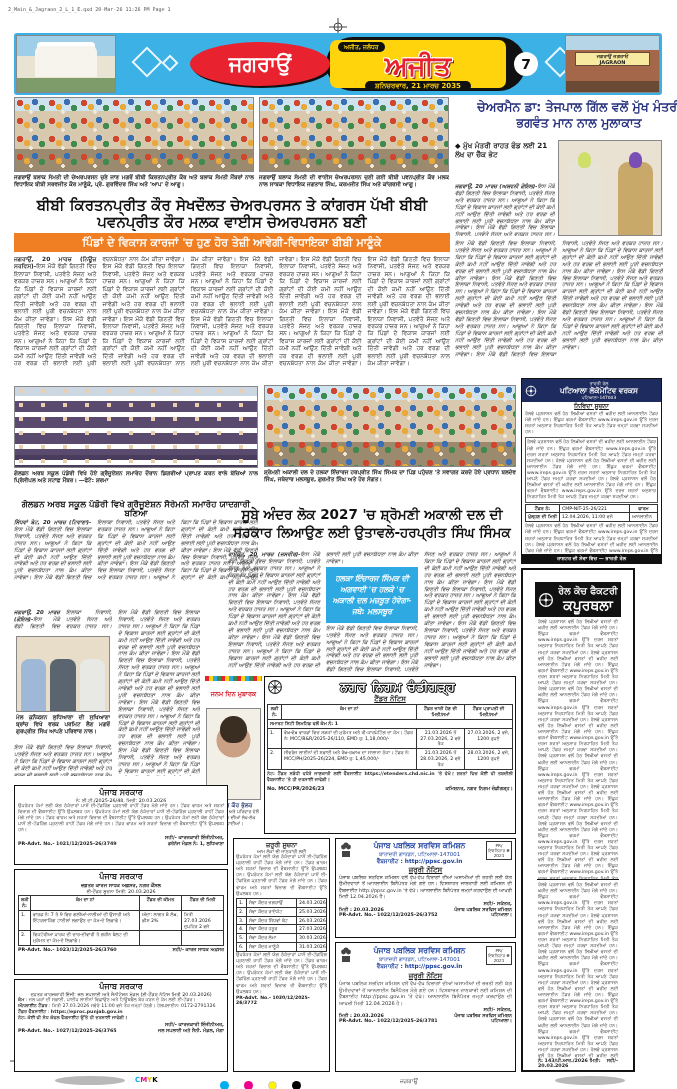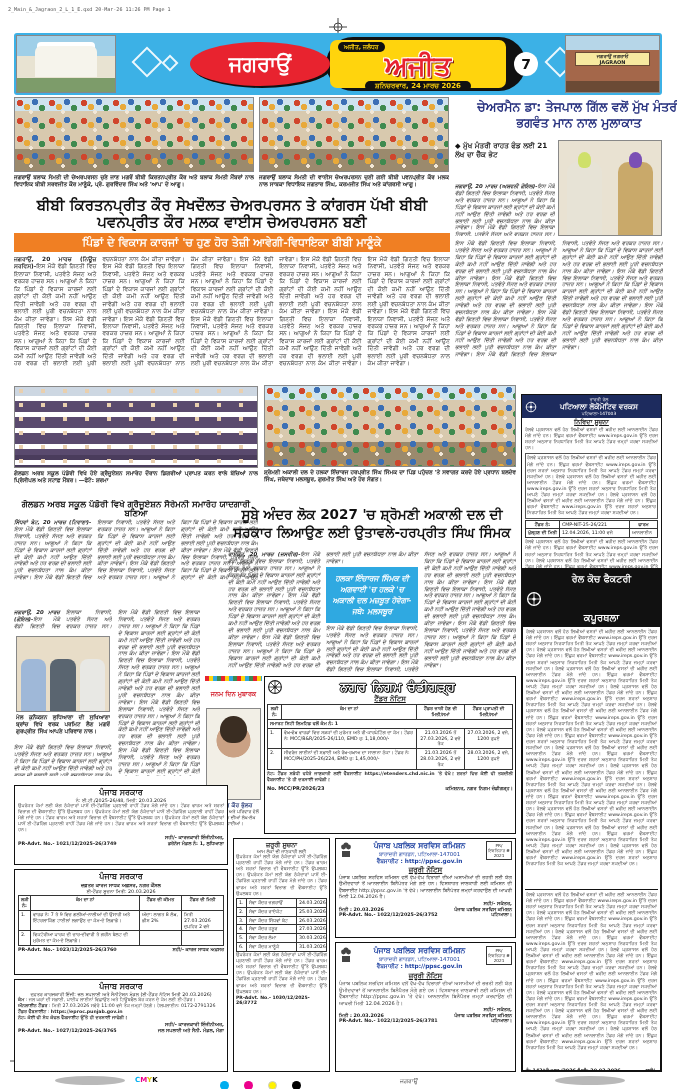--- a/index.html
+++ b/index.html
@@ -103,21 +103,21 @@
     <div class="ph ph-gurdwara" style="left:2px;top:2px;width:100px;height:58px;"></div>
     <div class="dia" style="left:122px;top:18px;width:22px;height:22px;"></div>
     <div class="dia" style="left:150px;top:24px;width:12px;height:12px;"></div>
     <div class="dia" style="left:535px;top:18px;width:22px;height:22px;"></div>
     <div class="dia" style="left:562px;top:24px;width:12px;height:12px;"></div>
     <div class="abs blackoval" style="left:312px;top:4px;width:200px;height:54px;"></div>
     <div class="abs cityplate" style="left:176px;top:9px;width:140px;height:44px;font-size:21px;">ਜਗਰਾਉਂ</div>
     <div class="abs ybox" style="left:316px;top:7px;width:176px;height:48px;">
       <div class="edtag">ਅਜੀਤ, ਜਲੰਧਰ</div>
       <div class="ajit">ਅਜੀਤ</div>
-      <div class="datebar">ਸ਼ਨਿਚਰਵਾਰ, 24 ਮਾਰਚ 2026</div>
+      <div class="datebar">ਸ਼ਨਿਚਰਵਾਰ, 21 ਮਾਰਚ 2035</div>
     </div>
     <div class="abs pgnum" style="left:500px;top:19px;width:24px;height:24px;">7</div>
     <div class="ph ph-station" style="right:2px;top:2px;width:95px;height:58px;">
       <div class="sign"><span>ਜਗਰਾਉਂ ਜਗਰਾਓਂ</span><br><span>JAGRAON</span></div>
     </div>
   </div>
 
   <div class="ph crowd" style="left:14px;top:97px;width:240px;height:75px;"></div>
   <div class="abs cap jt ovh" style="left:14px;top:174px;width:240px;height:21px;">ਜਗਰਾਉਂ ਬਲਾਕ ਸੰਮਤੀ ਦੀ ਚੇਅਰਪਰਸਨ ਚੁਣੇ ਜਾਣ ਮਗਰੋਂ ਬੀਬੀ ਕਿਰਤਨਪ੍ਰੀਤ ਕੌਰ ਅਤੇ ਬਲਾਕ ਸੰਮਤੀ ਮੈਂਬਰਾਂ ਨਾਲ ਵਿਧਾਇਕ ਬੀਬੀ ਸਰਵਜੀਤ ਕੌਰ ਮਾਣੂੰਕੇ, ਪ੍ਰੋ. ਗੁਰਵਿੰਦਰ ਸਿੰਘ ਅਤੇ 'ਆਪ' ਦੇ ਆਗੂ।</div>
   <div class="ph crowd" style="left:259px;top:97px;width:190px;height:75px;"></div>
@@ -344,21 +344,21 @@
     <div style="display:flex;justify-content:space-between;">
       <span class="b" style="font-size:4.8px;">ਮਿਤੀ : 20.03.2026</span>
       <span class="b" style="font-size:4.8px;">ਪੰਜਾਬ ਪਬਲਿਕ ਸਰਵਿਸ ਕਮਿਸ਼ਨ</span>
     </div>
     <div style="display:flex;justify-content:space-between;">
       <span class="b" style="font-size:4.8px;">PR-Advt. No.- 1022/12/2025-26/3781</span>
       <span class="b" style="font-size:4.8px;">ਪਟਿਆਲਾ।</span>
     </div>
   </div>
 
-  <div class="abs nb ovh" style="left:521px;top:394px;width:141px;height:186px;padding:0;">
+  <div class="abs nb ovh" style="left:521px;top:378px;width:141px;height:186px;padding:0;">
     <div style="background:#1d2b5e;color:#fff;display:flex;align-items:center;gap:3px;padding:2px 3px;">
       <svg class="emb" width="12" height="12" viewBox="0 0 20 20">
           <circle cx="10" cy="10" r="8" fill="none" stroke="#fff" stroke-width="1.6"></circle>
           <circle cx="10" cy="10" r="2" fill="#fff"></circle>
           <line x1="10" y1="2" x2="10" y2="18" stroke="#fff"></line>
           <line x1="2" y1="10" x2="18" y2="10" stroke="#fff"></line>
         </svg>
       <div style="flex:1;text-align:center;">
         <div style="font-size:4.6px;">ਭਾਰਤੀ ਰੇਲ</div>
         <div class="b" style="font-size:7.4px;">ਪਟਿਆਲਾ ਲੋਕੋਮੋਟਿਵ ਵਰਕਸ</div>
@@ -373,31 +373,31 @@
       <div class="cell">CMP-NIT-25-26/221</div>
       <div class="cell hcell">ਫਾਰਮ</div>
       <div class="cell hcell">ਖੁੱਲ੍ਹਣ ਦੀ ਮਿਤੀ</div>
       <div class="cell">12.04.2026, 11:00 ਵਜੇ</div>
       <div class="cell">ਆਨਲਾਈਨ</div>
     </div>
     <div class="tin jt" style="padding:0 3px;">ਰੇਲਵੇ ਪ੍ਰਸ਼ਾਸਨ ਵਲੋਂ ਹੇਠ ਲਿਖੀਆਂ ਵਸਤਾਂ ਦੀ ਖਰੀਦ ਲਈ ਆਨਲਾਈਨ ਟੈਂਡਰ ਮੰਗੇ ਜਾਂਦੇ ਹਨ। ਇੱਛੁਕ ਫਰਮਾਂ ਵੈੱਬਸਾਈਟ www.ireps.gov.in ਉੱਤੇ ਦਰਜ ਸ਼ਰਤਾਂ ਅਨੁਸਾਰ ਨਿਰਧਾਰਿਤ ਮਿਤੀ ਤੱਕ ਆਪਣੇ ਟੈਂਡਰ ਜਮ੍ਹਾਂ ਕਰਵਾ ਸਕਦੀਆਂ ਹਨ। ਰੇਲਵੇ ਪ੍ਰਸ਼ਾਸਨ ਵਲੋਂ ਹੇਠ ਲਿਖੀਆਂ ਵਸਤਾਂ ਦੀ ਖਰੀਦ ਲਈ ਆਨਲਾਈਨ ਟੈਂਡਰ ਮੰਗੇ ਜਾਂਦੇ ਹਨ। ਇੱਛੁਕ ਫਰਮਾਂ ਵੈੱਬਸਾਈਟ www.ireps.gov.in ਉੱਤੇ ਦਰਜ ਸ਼ਰਤਾਂ ਅਨੁਸਾਰ ਨਿਰਧਾਰਿਤ ਮਿਤੀ ਤੱਕ ਆਪਣੇ ਟੈਂਡਰ ਜਮ੍ਹਾਂ ਕਰਵਾ ਸਕਦੀਆਂ ਹਨ। </div>
     <div class="blkhdr" style="font-size:5px;padding:1px 0;position:absolute;bottom:0;left:0;right:0;">ਰਾਸ਼ਟਰ ਦੀ ਸੇਵਾ ਵਿਚ — ਭਾਰਤੀ ਰੇਲ</div>
   </div>
 
-  <div class="abs nb ovh" style="left:521px;top:568px;width:141px;height:504px;border-width:2px;padding:0;">
+  <div class="abs nb ovh" style="left:521px;top:568px;width:114px;height:504px;border-width:2px;padding:12px;">
     <div class="blkhdr" style="display:flex;align-items:center;gap:4px;padding:3px;">
       <svg class="emb" width="16" height="16" viewBox="0 0 20 20">
           <circle cx="10" cy="10" r="8" fill="none" stroke="#fff" stroke-width="1.6"></circle>
           <circle cx="10" cy="10" r="2" fill="#fff"></circle>
           <line x1="10" y1="2" x2="10" y2="18" stroke="#fff"></line>
           <line x1="2" y1="10" x2="18" y2="10" stroke="#fff"></line>
         </svg>
       <div style="flex:1;">
         <div style="font-size:9.5px;">ਰੇਲ ਕੋਚ ਫੈਕਟਰੀ</div>
-        <div style="font-size:10px;margin-top:27px;">ਕਪੂਰਥਲਾ</div>
+        <div style="font-size:14px;">ਕਪੂਰਥਲਾ</div>
       </div>
     </div>
     <div class="tin jt" style="padding:2px 3px;height:262px;overflow:hidden;">ਰੇਲਵੇ ਪ੍ਰਸ਼ਾਸਨ ਵਲੋਂ ਹੇਠ ਲਿਖੀਆਂ ਵਸਤਾਂ ਦੀ ਖਰੀਦ ਲਈ ਆਨਲਾਈਨ ਟੈਂਡਰ ਮੰਗੇ ਜਾਂਦੇ ਹਨ। ਇੱਛੁਕ ਫਰਮਾਂ ਵੈੱਬਸਾਈਟ www.ireps.gov.in ਉੱਤੇ ਦਰਜ ਸ਼ਰਤਾਂ ਅਨੁਸਾਰ ਨਿਰਧਾਰਿਤ ਮਿਤੀ ਤੱਕ ਆਪਣੇ ਟੈਂਡਰ ਜਮ੍ਹਾਂ ਕਰਵਾ ਸਕਦੀਆਂ ਹਨ। ਰੇਲਵੇ ਪ੍ਰਸ਼ਾਸਨ ਵਲੋਂ ਹੇਠ ਲਿਖੀਆਂ ਵਸਤਾਂ ਦੀ ਖਰੀਦ ਲਈ ਆਨਲਾਈਨ ਟੈਂਡਰ ਮੰਗੇ ਜਾਂਦੇ ਹਨ। ਇੱਛੁਕ ਫਰਮਾਂ ਵੈੱਬਸਾਈਟ www.ireps.gov.in ਉੱਤੇ ਦਰਜ ਸ਼ਰਤਾਂ ਅਨੁਸਾਰ ਨਿਰਧਾਰਿਤ ਮਿਤੀ ਤੱਕ ਆਪਣੇ ਟੈਂਡਰ ਜਮ੍ਹਾਂ ਕਰਵਾ ਸਕਦੀਆਂ ਹਨ। ਰੇਲਵੇ ਪ੍ਰਸ਼ਾਸਨ ਵਲੋਂ ਹੇਠ ਲਿਖੀਆਂ ਵਸਤਾਂ ਦੀ ਖਰੀਦ ਲਈ ਆਨਲਾਈਨ ਟੈਂਡਰ ਮੰਗੇ ਜਾਂਦੇ ਹਨ। ਇੱਛੁਕ ਫਰਮਾਂ ਵੈੱਬਸਾਈਟ www.ireps.gov.in ਉੱਤੇ ਦਰਜ ਸ਼ਰਤਾਂ ਅਨੁਸਾਰ ਨਿਰਧਾਰਿਤ ਮਿਤੀ ਤੱਕ ਆਪਣੇ ਟੈਂਡਰ ਜਮ੍ਹਾਂ ਕਰਵਾ ਸਕਦੀਆਂ ਹਨ। ਰੇਲਵੇ ਪ੍ਰਸ਼ਾਸਨ ਵਲੋਂ ਹੇਠ ਲਿਖੀਆਂ ਵਸਤਾਂ ਦੀ ਖਰੀਦ ਲਈ ਆਨਲਾਈਨ ਟੈਂਡਰ ਮੰਗੇ ਜਾਂਦੇ ਹਨ। ਇੱਛੁਕ ਫਰਮਾਂ ਵੈੱਬਸਾਈਟ www.ireps.gov.in ਉੱਤੇ ਦਰਜ ਸ਼ਰਤਾਂ ਅਨੁਸਾਰ ਨਿਰਧਾਰਿਤ ਮਿਤੀ ਤੱਕ ਆਪਣੇ ਟੈਂਡਰ ਜਮ੍ਹਾਂ ਕਰਵਾ ਸਕਦੀਆਂ ਹਨ। ਰੇਲਵੇ ਪ੍ਰਸ਼ਾਸਨ ਵਲੋਂ ਹੇਠ ਲਿਖੀਆਂ ਵਸਤਾਂ ਦੀ ਖਰੀਦ ਲਈ ਆਨਲਾਈਨ ਟੈਂਡਰ ਮੰਗੇ ਜਾਂਦੇ ਹਨ। ਇੱਛੁਕ ਫਰਮਾਂ ਵੈੱਬਸਾਈਟ www.ireps.gov.in ਉੱਤੇ ਦਰਜ ਸ਼ਰਤਾਂ ਅਨੁਸਾਰ ਨਿਰਧਾਰਿਤ ਮਿਤੀ ਤੱਕ ਆਪਣੇ ਟੈਂਡਰ ਜਮ੍ਹਾਂ ਕਰਵਾ ਸਕਦੀਆਂ ਹਨ। ਰੇਲਵੇ ਪ੍ਰਸ਼ਾਸਨ ਵਲੋਂ ਹੇਠ ਲਿਖੀਆਂ ਵਸਤਾਂ ਦੀ ਖਰੀਦ ਲਈ ਆਨਲਾਈਨ ਟੈਂਡਰ ਮੰਗੇ ਜਾਂਦੇ ਹਨ। ਇੱਛੁਕ ਫਰਮਾਂ ਵੈੱਬਸਾਈਟ www.ireps.gov.in ਉੱਤੇ ਦਰਜ ਸ਼ਰਤਾਂ ਅਨੁਸਾਰ ਨਿਰਧਾਰਿਤ ਮਿਤੀ ਤੱਕ ਆਪਣੇ ਟੈਂਡਰ ਜਮ੍ਹਾਂ ਕਰਵਾ ਸਕਦੀਆਂ ਹਨ। ਰੇਲਵੇ ਪ੍ਰਸ਼ਾਸਨ ਵਲੋਂ ਹੇਠ ਲਿਖੀਆਂ ਵਸਤਾਂ ਦੀ ਖਰੀਦ ਲਈ ਆਨਲਾਈਨ ਟੈਂਡਰ ਮੰਗੇ ਜਾਂਦੇ ਹਨ। ਇੱਛੁਕ ਫਰਮਾਂ ਵੈੱਬਸਾਈਟ www.ireps.gov.in ਉੱਤੇ ਦਰਜ ਸ਼ਰਤਾਂ ਅਨੁਸਾਰ ਨਿਰਧਾਰਿਤ ਮਿਤੀ ਤੱਕ ਆਪਣੇ ਟੈਂਡਰ ਜਮ੍ਹਾਂ ਕਰਵਾ ਸਕਦੀਆਂ ਹਨ। ਰੇਲਵੇ ਪ੍ਰਸ਼ਾਸਨ ਵਲੋਂ ਹੇਠ ਲਿਖੀਆਂ ਵਸਤਾਂ ਦੀ ਖਰੀਦ ਲਈ ਆਨਲਾਈਨ ਟੈਂਡਰ ਮੰਗੇ ਜਾਂਦੇ ਹਨ। ਇੱਛੁਕ ਫਰਮਾਂ ਵੈੱਬਸਾਈਟ www.ireps.gov.in ਉੱਤੇ ਦਰਜ ਸ਼ਰਤਾਂ ਅਨੁਸਾਰ ਨਿਰਧਾਰਿਤ ਮਿਤੀ ਤੱਕ ਆਪਣੇ ਟੈਂਡਰ ਜਮ੍ਹਾਂ ਕਰਵਾ ਸਕਦੀਆਂ ਹਨ। ਰੇਲਵੇ ਪ੍ਰਸ਼ਾਸਨ ਵਲੋਂ ਹੇਠ ਲਿਖੀਆਂ ਵਸਤਾਂ ਦੀ ਖਰੀਦ ਲਈ ਆਨਲਾਈਨ ਟੈਂਡਰ ਮੰਗੇ ਜਾਂਦੇ ਹਨ। ਇੱਛੁਕ ਫਰਮਾਂ ਵੈੱਬਸਾਈਟ www.ireps.gov.in ਉੱਤੇ ਦਰਜ ਸ਼ਰਤਾਂ ਅਨੁਸਾਰ ਨਿਰਧਾਰਿਤ ਮਿਤੀ ਤੱਕ ਆਪਣੇ ਟੈਂਡਰ ਜਮ੍ਹਾਂ ਕਰਵਾ ਸਕਦੀਆਂ ਹਨ। ਰੇਲਵੇ ਪ੍ਰਸ਼ਾਸਨ ਵਲੋਂ ਹੇਠ ਲਿਖੀਆਂ ਵਸਤਾਂ ਦੀ ਖਰੀਦ ਲਈ ਆਨਲਾਈਨ ਟੈਂਡਰ ਮੰਗੇ ਜਾਂਦੇ ਹਨ। ਇੱਛੁਕ ਫਰਮਾਂ ਵੈੱਬਸਾਈਟ www.ireps.gov.in ਉੱਤੇ ਦਰਜ ਸ਼ਰਤਾਂ ਅਨੁਸਾਰ ਨਿਰਧਾਰਿਤ ਮਿਤੀ ਤੱਕ ਆਪਣੇ ਟੈਂਡਰ ਜਮ੍ਹਾਂ ਕਰਵਾ ਸਕਦੀਆਂ ਹਨ। ਰੇਲਵੇ ਪ੍ਰਸ਼ਾਸਨ ਵਲੋਂ ਹੇਠ ਲਿਖੀਆਂ ਵਸਤਾਂ ਦੀ ਖਰੀਦ ਲਈ ਆਨਲਾਈਨ ਟੈਂਡਰ ਮੰਗੇ ਜਾਂਦੇ ਹਨ। ਇੱਛੁਕ ਫਰਮਾਂ ਵੈੱਬਸਾਈਟ www.ireps.gov.in ਉੱਤੇ ਦਰਜ ਸ਼ਰਤਾਂ ਅਨੁਸਾਰ ਨਿਰਧਾਰਿਤ ਮਿਤੀ ਤੱਕ ਆਪਣੇ ਟੈਂਡਰ ਜਮ੍ਹਾਂ ਕਰਵਾ ਸਕਦੀਆਂ ਹਨ। ਰੇਲਵੇ ਪ੍ਰਸ਼ਾਸਨ ਵਲੋਂ ਹੇਠ ਲਿਖੀਆਂ ਵਸਤਾਂ ਦੀ ਖਰੀਦ ਲਈ ਆਨਲਾਈਨ ਟੈਂਡਰ ਮੰਗੇ ਜਾਂਦੇ ਹਨ। ਇੱਛੁਕ ਫਰਮਾਂ ਵੈੱਬਸਾਈਟ www.ireps.gov.in ਉੱਤੇ ਦਰਜ ਸ਼ਰਤਾਂ ਅਨੁਸਾਰ ਨਿਰਧਾਰਿਤ ਮਿਤੀ ਤੱਕ ਆਪਣੇ ਟੈਂਡਰ ਜਮ੍ਹਾਂ ਕਰਵਾ ਸਕਦੀਆਂ ਹਨ। </div>
     <div style="border-top:1px solid #111;margin:0 2px;"></div>
     <div class="tin jt" style="padding:2px 3px;height:178px;overflow:hidden;">ਰੇਲਵੇ ਪ੍ਰਸ਼ਾਸਨ ਵਲੋਂ ਹੇਠ ਲਿਖੀਆਂ ਵਸਤਾਂ ਦੀ ਖਰੀਦ ਲਈ ਆਨਲਾਈਨ ਟੈਂਡਰ ਮੰਗੇ ਜਾਂਦੇ ਹਨ। ਇੱਛੁਕ ਫਰਮਾਂ ਵੈੱਬਸਾਈਟ www.ireps.gov.in ਉੱਤੇ ਦਰਜ ਸ਼ਰਤਾਂ ਅਨੁਸਾਰ ਨਿਰਧਾਰਿਤ ਮਿਤੀ ਤੱਕ ਆਪਣੇ ਟੈਂਡਰ ਜਮ੍ਹਾਂ ਕਰਵਾ ਸਕਦੀਆਂ ਹਨ। ਰੇਲਵੇ ਪ੍ਰਸ਼ਾਸਨ ਵਲੋਂ ਹੇਠ ਲਿਖੀਆਂ ਵਸਤਾਂ ਦੀ ਖਰੀਦ ਲਈ ਆਨਲਾਈਨ ਟੈਂਡਰ ਮੰਗੇ ਜਾਂਦੇ ਹਨ। ਇੱਛੁਕ ਫਰਮਾਂ ਵੈੱਬਸਾਈਟ www.ireps.gov.in ਉੱਤੇ ਦਰਜ ਸ਼ਰਤਾਂ ਅਨੁਸਾਰ ਨਿਰਧਾਰਿਤ ਮਿਤੀ ਤੱਕ ਆਪਣੇ ਟੈਂਡਰ ਜਮ੍ਹਾਂ ਕਰਵਾ ਸਕਦੀਆਂ ਹਨ। ਰੇਲਵੇ ਪ੍ਰਸ਼ਾਸਨ ਵਲੋਂ ਹੇਠ ਲਿਖੀਆਂ ਵਸਤਾਂ ਦੀ ਖਰੀਦ ਲਈ ਆਨਲਾਈਨ ਟੈਂਡਰ ਮੰਗੇ ਜਾਂਦੇ ਹਨ। ਇੱਛੁਕ ਫਰਮਾਂ ਵੈੱਬਸਾਈਟ www.ireps.gov.in ਉੱਤੇ ਦਰਜ ਸ਼ਰਤਾਂ ਅਨੁਸਾਰ ਨਿਰਧਾਰਿਤ ਮਿਤੀ ਤੱਕ ਆਪਣੇ ਟੈਂਡਰ ਜਮ੍ਹਾਂ ਕਰਵਾ ਸਕਦੀਆਂ ਹਨ। ਰੇਲਵੇ ਪ੍ਰਸ਼ਾਸਨ ਵਲੋਂ ਹੇਠ ਲਿਖੀਆਂ ਵਸਤਾਂ ਦੀ ਖਰੀਦ ਲਈ ਆਨਲਾਈਨ ਟੈਂਡਰ ਮੰਗੇ ਜਾਂਦੇ ਹਨ। ਇੱਛੁਕ ਫਰਮਾਂ ਵੈੱਬਸਾਈਟ www.ireps.gov.in ਉੱਤੇ ਦਰਜ ਸ਼ਰਤਾਂ ਅਨੁਸਾਰ ਨਿਰਧਾਰਿਤ ਮਿਤੀ ਤੱਕ ਆਪਣੇ ਟੈਂਡਰ ਜਮ੍ਹਾਂ ਕਰਵਾ ਸਕਦੀਆਂ ਹਨ। ਰੇਲਵੇ ਪ੍ਰਸ਼ਾਸਨ ਵਲੋਂ ਹੇਠ ਲਿਖੀਆਂ ਵਸਤਾਂ ਦੀ ਖਰੀਦ ਲਈ ਆਨਲਾਈਨ ਟੈਂਡਰ ਮੰਗੇ ਜਾਂਦੇ ਹਨ। ਇੱਛੁਕ ਫਰਮਾਂ ਵੈੱਬਸਾਈਟ www.ireps.gov.in ਉੱਤੇ ਦਰਜ ਸ਼ਰਤਾਂ ਅਨੁਸਾਰ ਨਿਰਧਾਰਿਤ ਮਿਤੀ ਤੱਕ ਆਪਣੇ ਟੈਂਡਰ ਜਮ੍ਹਾਂ ਕਰਵਾ ਸਕਦੀਆਂ ਹਨ। ਰੇਲਵੇ ਪ੍ਰਸ਼ਾਸਨ ਵਲੋਂ ਹੇਠ ਲਿਖੀਆਂ ਵਸਤਾਂ ਦੀ ਖਰੀਦ ਲਈ ਆਨਲਾਈਨ ਟੈਂਡਰ ਮੰਗੇ ਜਾਂਦੇ ਹਨ। ਇੱਛੁਕ ਫਰਮਾਂ ਵੈੱਬਸਾਈਟ www.ireps.gov.in ਉੱਤੇ ਦਰਜ ਸ਼ਰਤਾਂ ਅਨੁਸਾਰ ਨਿਰਧਾਰਿਤ ਮਿਤੀ ਤੱਕ ਆਪਣੇ ਟੈਂਡਰ ਜਮ੍ਹਾਂ ਕਰਵਾ ਸਕਦੀਆਂ ਹਨ। ਰੇਲਵੇ ਪ੍ਰਸ਼ਾਸਨ ਵਲੋਂ ਹੇਠ ਲਿਖੀਆਂ ਵਸਤਾਂ ਦੀ ਖਰੀਦ ਲਈ ਆਨਲਾਈਨ ਟੈਂਡਰ ਮੰਗੇ ਜਾਂਦੇ ਹਨ। ਇੱਛੁਕ ਫਰਮਾਂ ਵੈੱਬਸਾਈਟ www.ireps.gov.in ਉੱਤੇ ਦਰਜ ਸ਼ਰਤਾਂ ਅਨੁਸਾਰ ਨਿਰਧਾਰਿਤ ਮਿਤੀ ਤੱਕ ਆਪਣੇ ਟੈਂਡਰ ਜਮ੍ਹਾਂ ਕਰਵਾ ਸਕਦੀਆਂ ਹਨ। ਰੇਲਵੇ ਪ੍ਰਸ਼ਾਸਨ ਵਲੋਂ ਹੇਠ ਲਿਖੀਆਂ ਵਸਤਾਂ ਦੀ ਖਰੀਦ ਲਈ ਆਨਲਾਈਨ ਟੈਂਡਰ ਮੰਗੇ ਜਾਂਦੇ ਹਨ। ਇੱਛੁਕ ਫਰਮਾਂ ਵੈੱਬਸਾਈਟ www.ireps.gov.in ਉੱਤੇ ਦਰਜ ਸ਼ਰਤਾਂ ਅਨੁਸਾਰ ਨਿਰਧਾਰਿਤ ਮਿਤੀ ਤੱਕ ਆਪਣੇ ਟੈਂਡਰ ਜਮ੍ਹਾਂ ਕਰਵਾ ਸਕਦੀਆਂ ਹਨ। </div>
     <div style="display:flex;justify-content:space-between;padding:0 3px;">
       <span class="b" style="font-size:4.8px;">ਨੰ: 143/ਪੀ.ਆਰ./2026   ਮਿਤੀ: 20.03.2026</span>
       <span class="b" style="font-size:4.8px;">ਸਹੀ/-</span>
     </div>
   </div>

